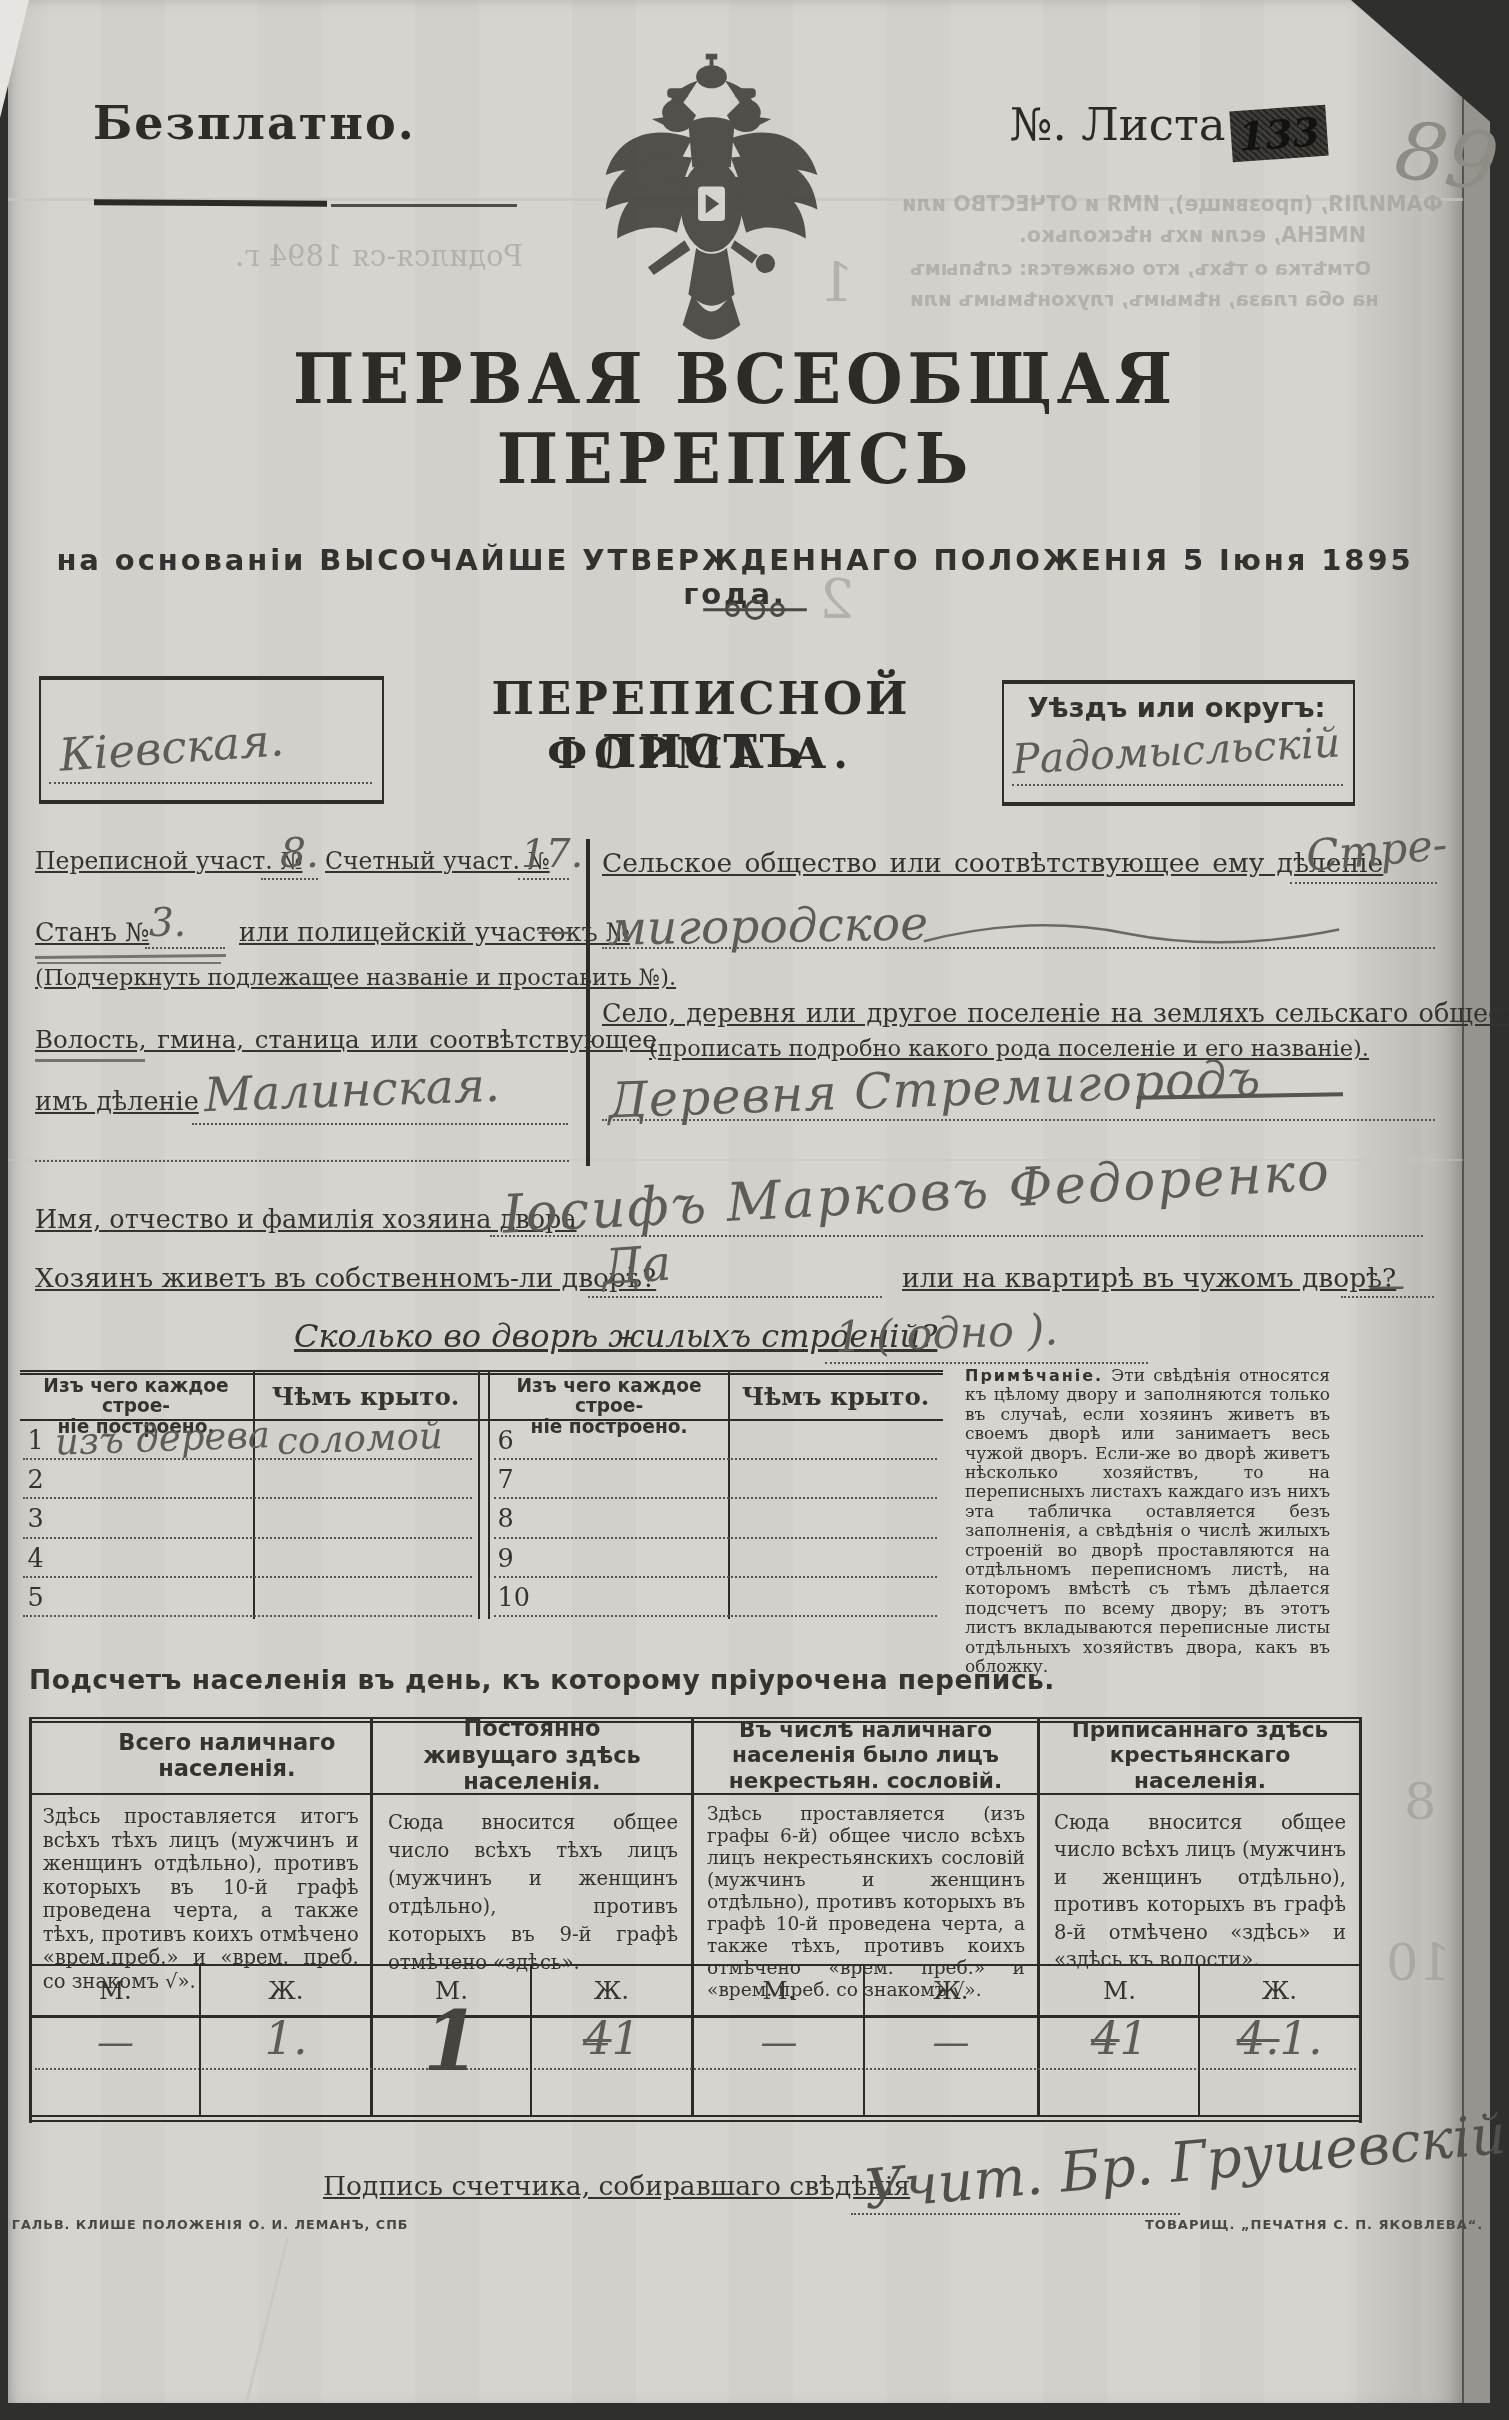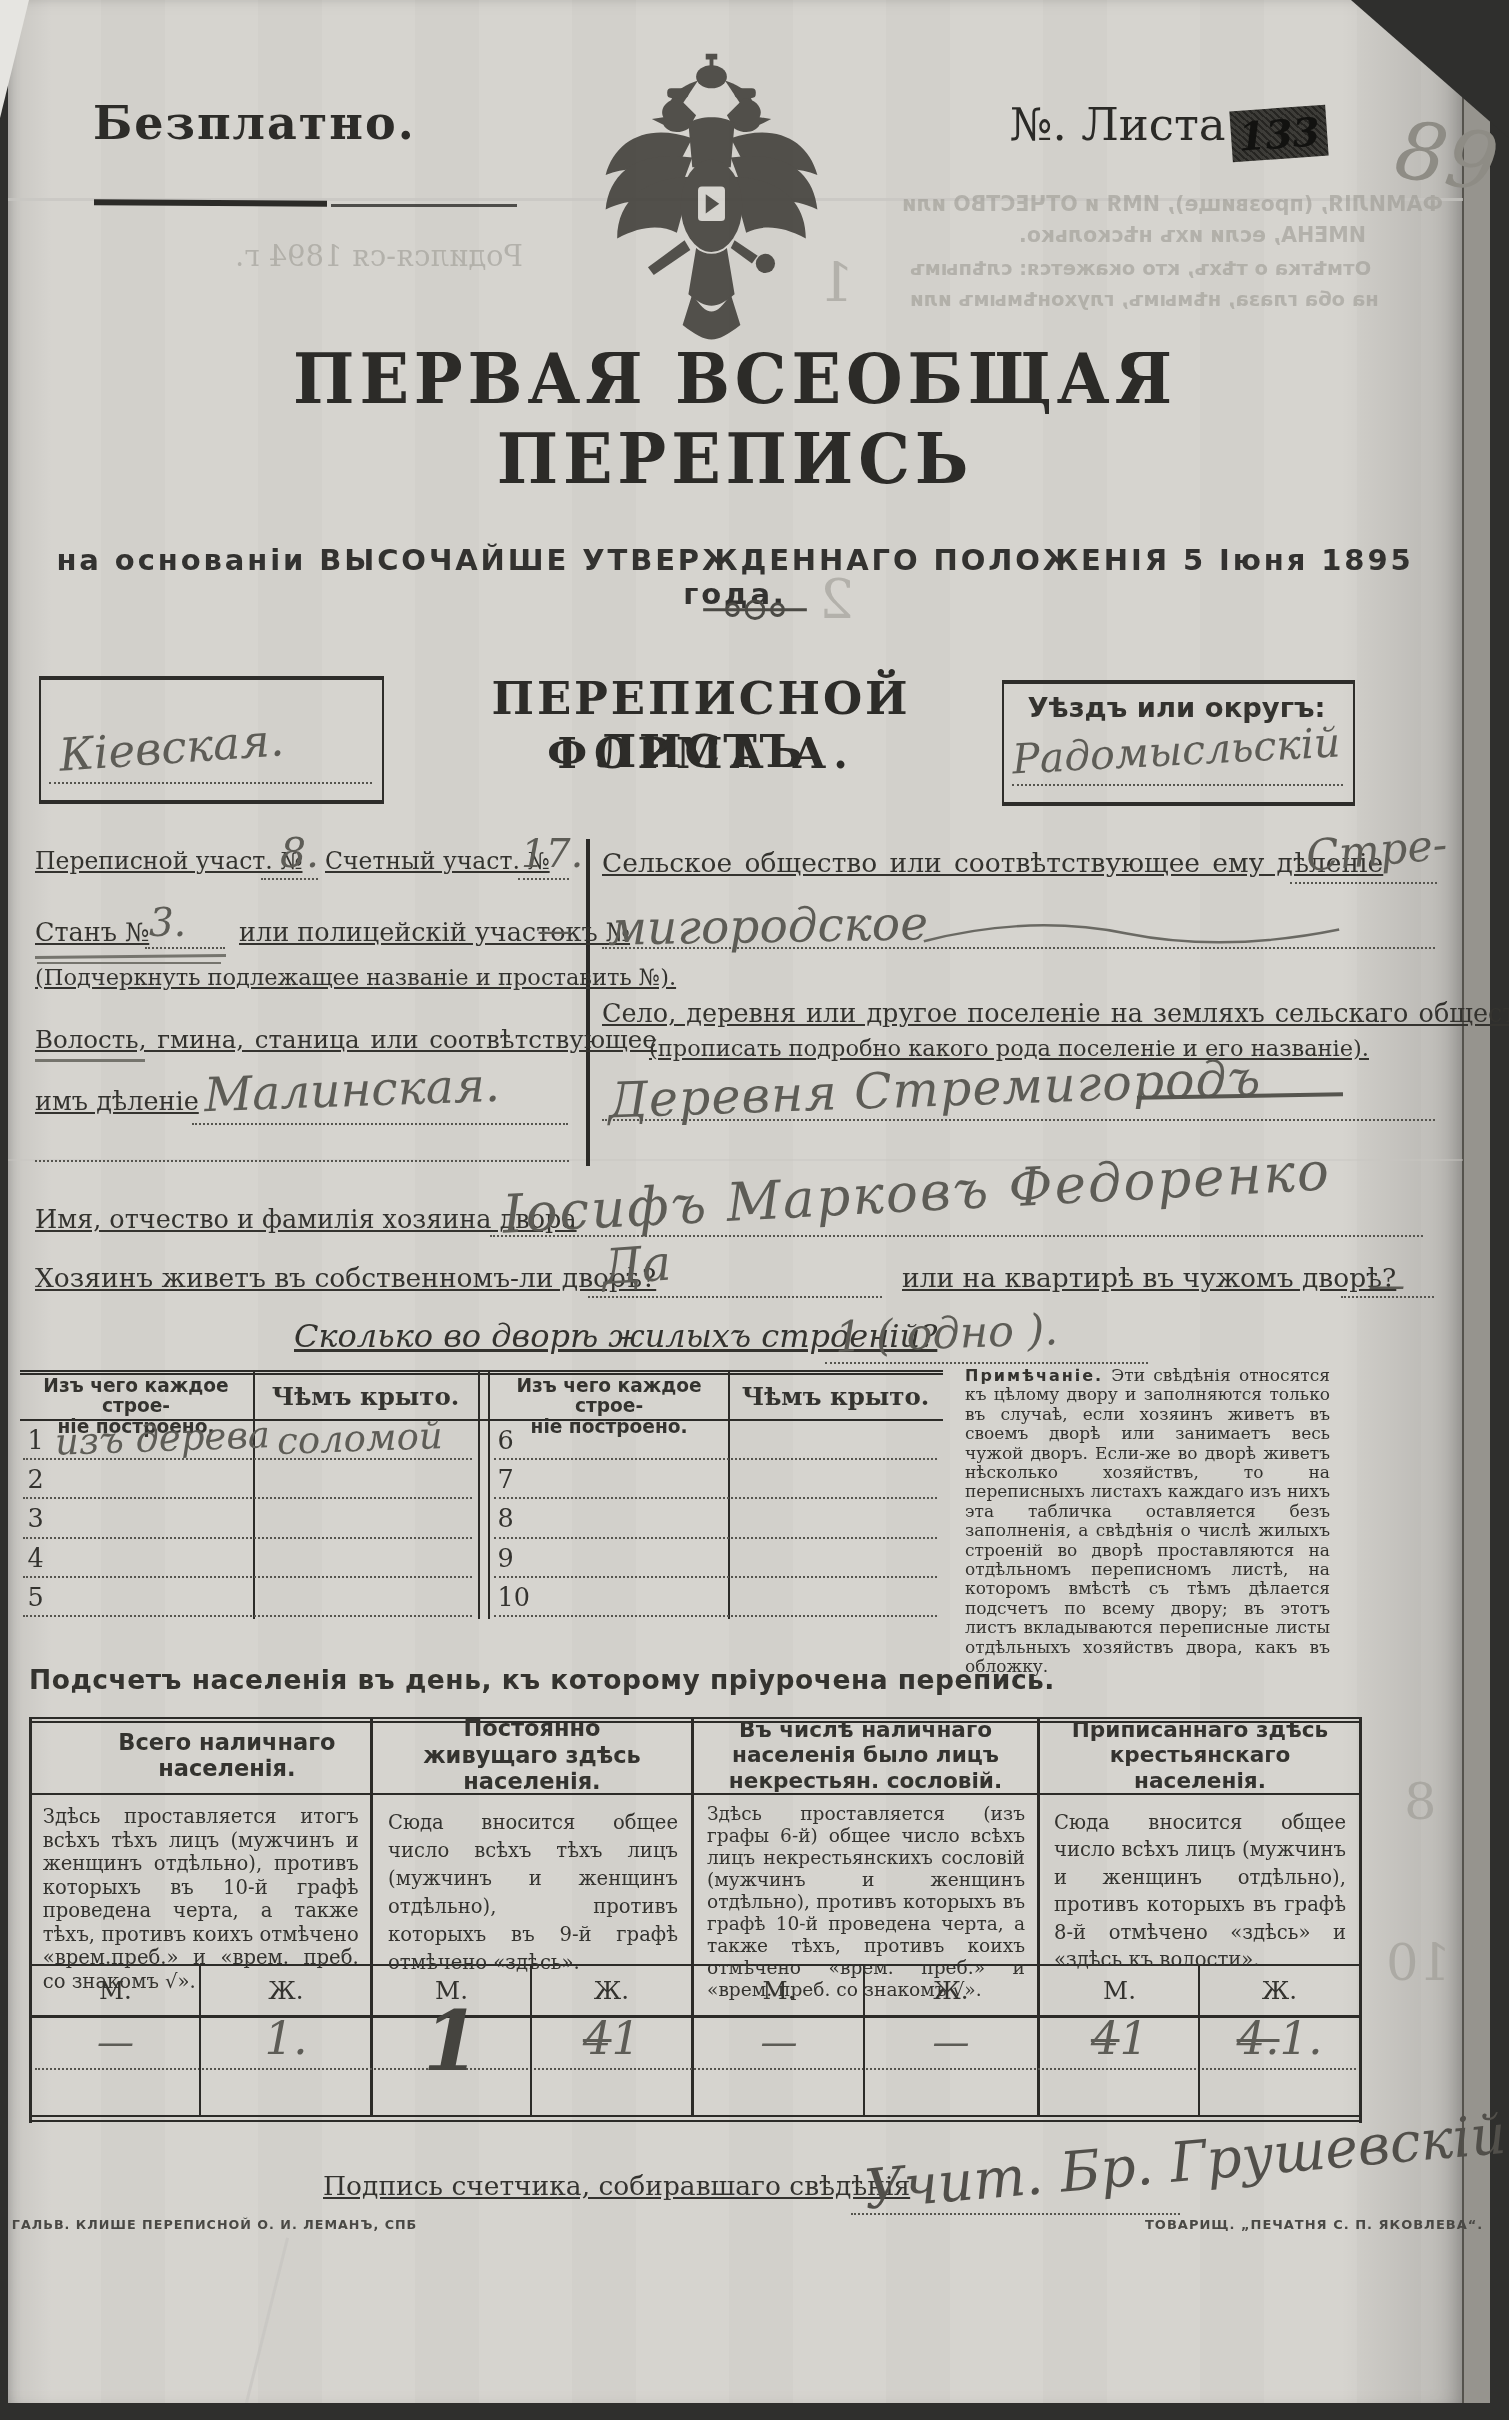--- a/index.html
+++ b/index.html
@@ -303,18 +303,18 @@
     <div class="abs cell-c hw" style="left:1171px;top:292px;width:159px;height:59px;font-size:45px;">
         <span class="struck">4.</span>
         <span> 1.</span>
       </div>
   </div>
 
   <div class="abs noc" style="left:323px;top:2170px;font-size:26.5px;">Подпись счетчика, собиравшаго свѣдѣнія</div>
   <div class="abs hw" style="left:863px;top:2129px;font-size:55px;transform:rotate(-5deg);color:#514f4a;">Учит. Бр. Грушевскій.</div>
   <div class="abs dotted" style="left:851px;top:2213px;width:329px;"></div>
 
-  <div class="abs b sans" style="left:11.8px;top:2217px;font-size:12.7px;letter-spacing:1px;color:#494844;">ГАЛЬВ. КЛИШЕ ПЕРЕПИСНОЙ О. И. ЛЕМАНЪ, СПБ</div>
+  <div class="abs b sans" style="left:11.8px;top:2217px;font-size:12.7px;letter-spacing:1px;color:#494844;">ГАЛЬВ. КЛИШЕ ПОЛОЖЕНІЯ О. И. ЛЕМАНЪ, СПБ</div>
   <div class="abs b sans" style="left:1145px;top:2217px;font-size:13px;letter-spacing:1px;color:#494844;">ТОВАРИЩ. „ПЕЧАТНЯ С. П. ЯКОВЛЕВА“.</div>
 
   <div class="abs" style="left:0;top:2403px;width:1509px;height:17.6px;background:#2f2f2d;"></div>
 </div>
 
 
 </body></html>

